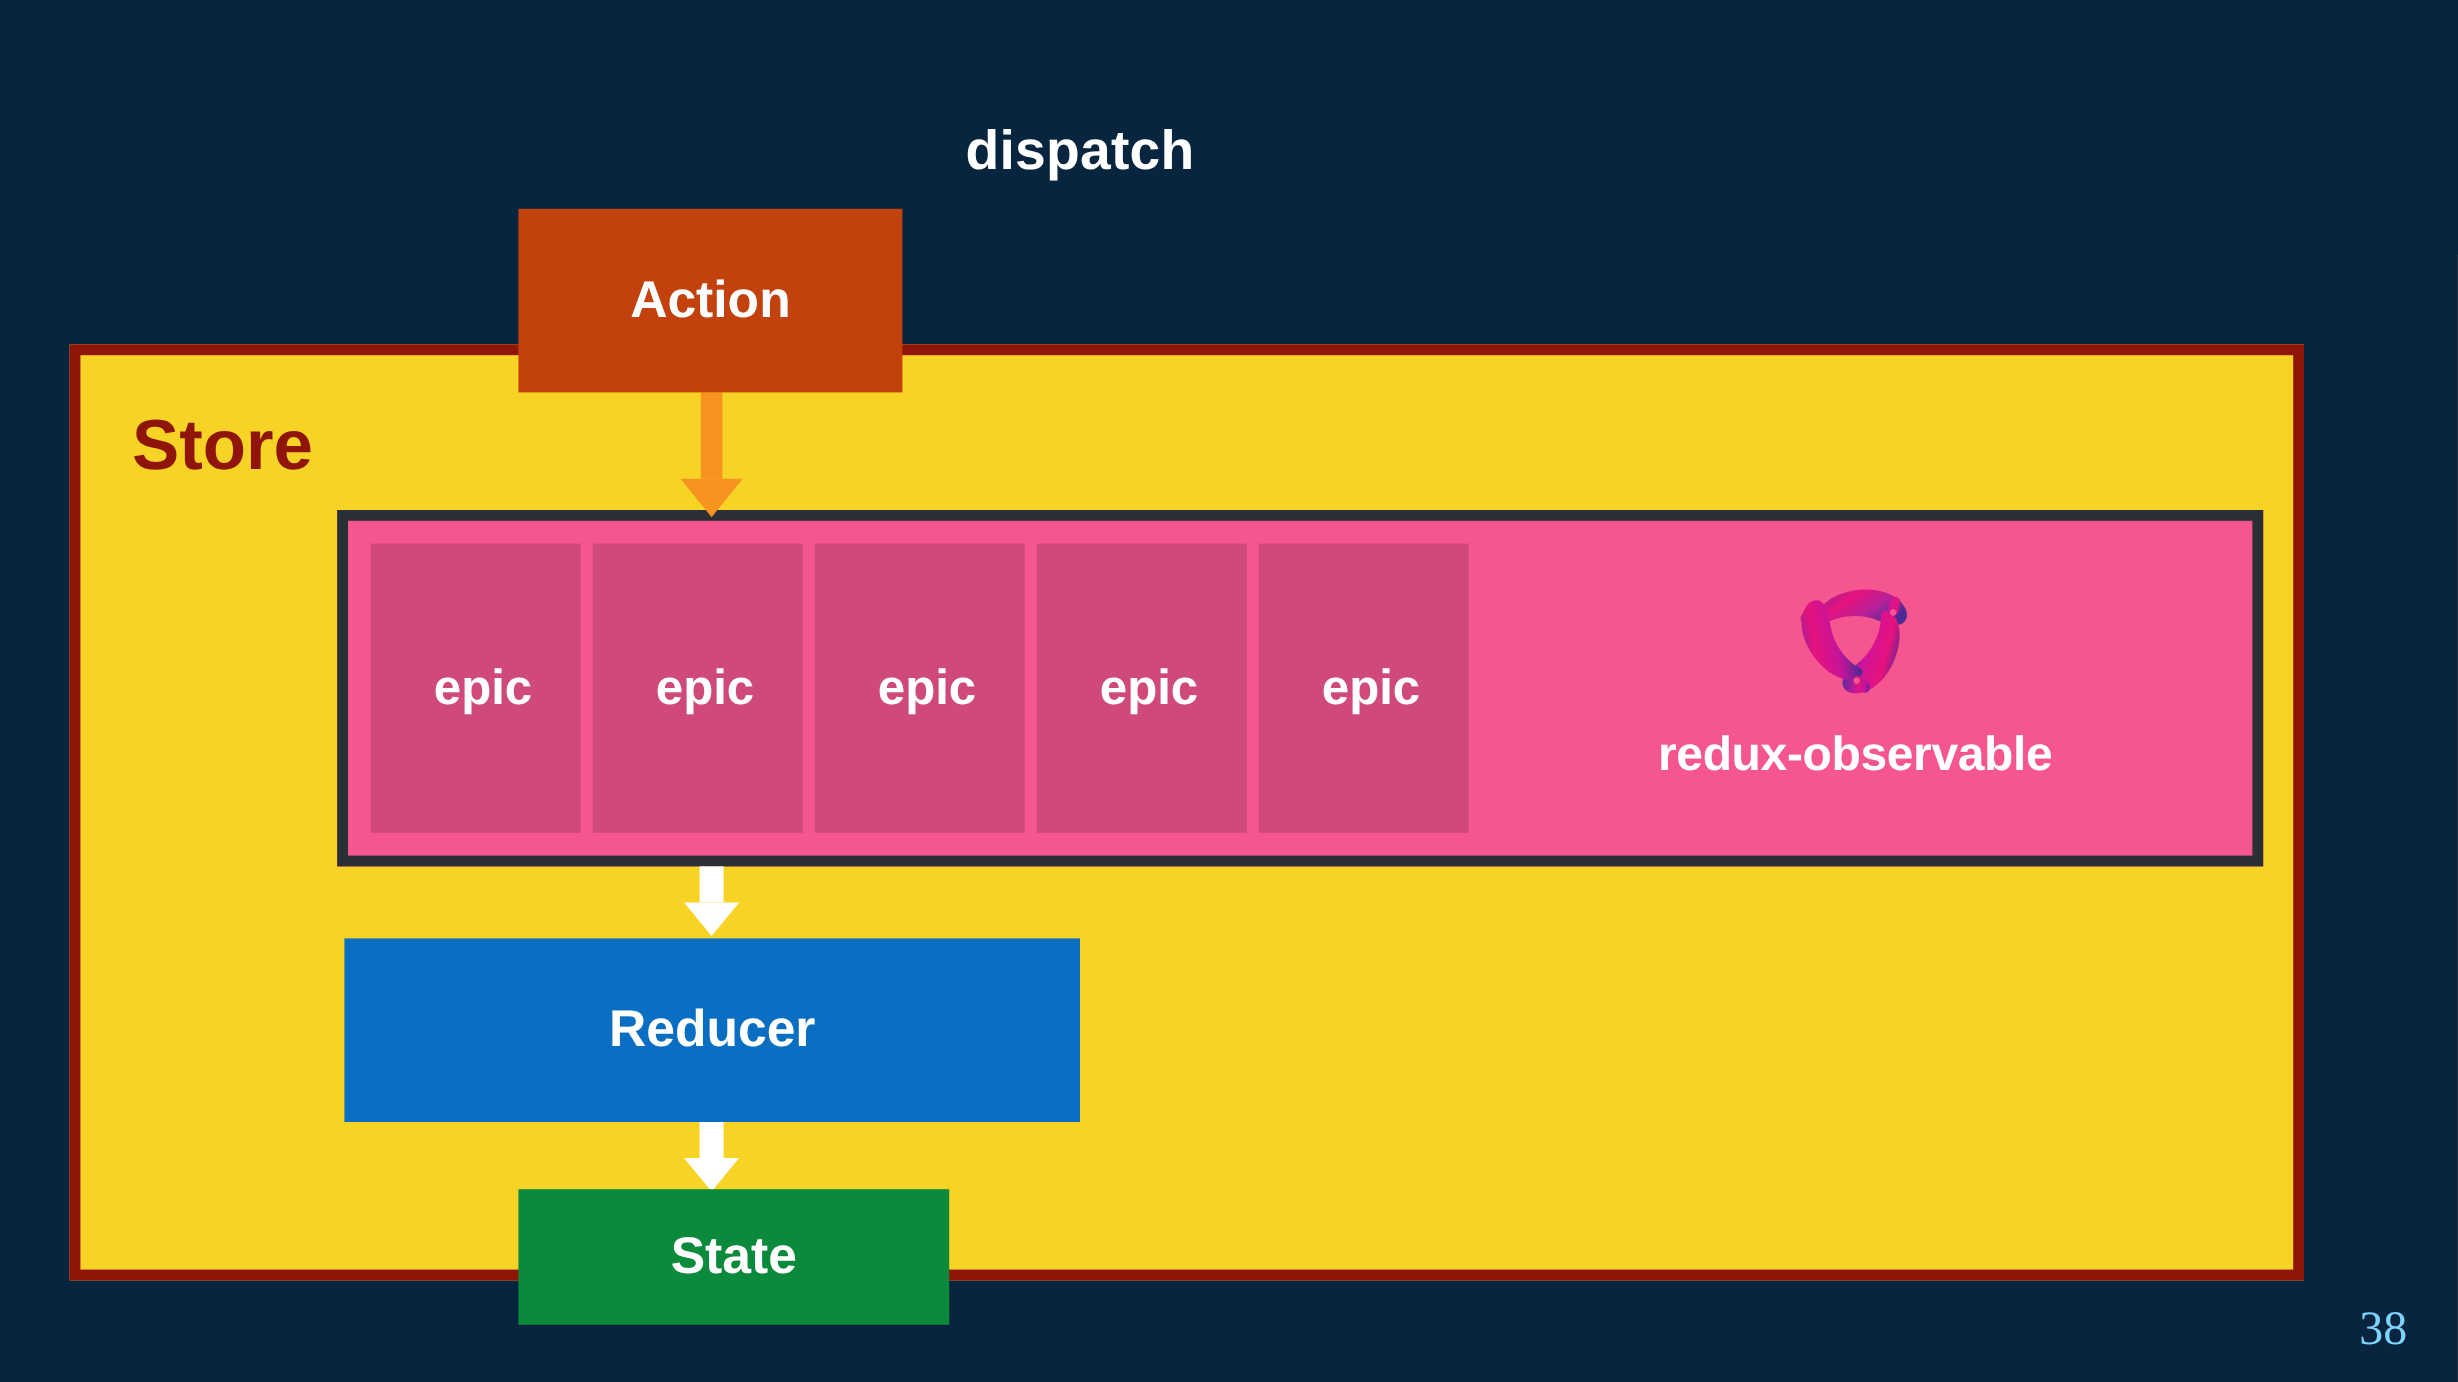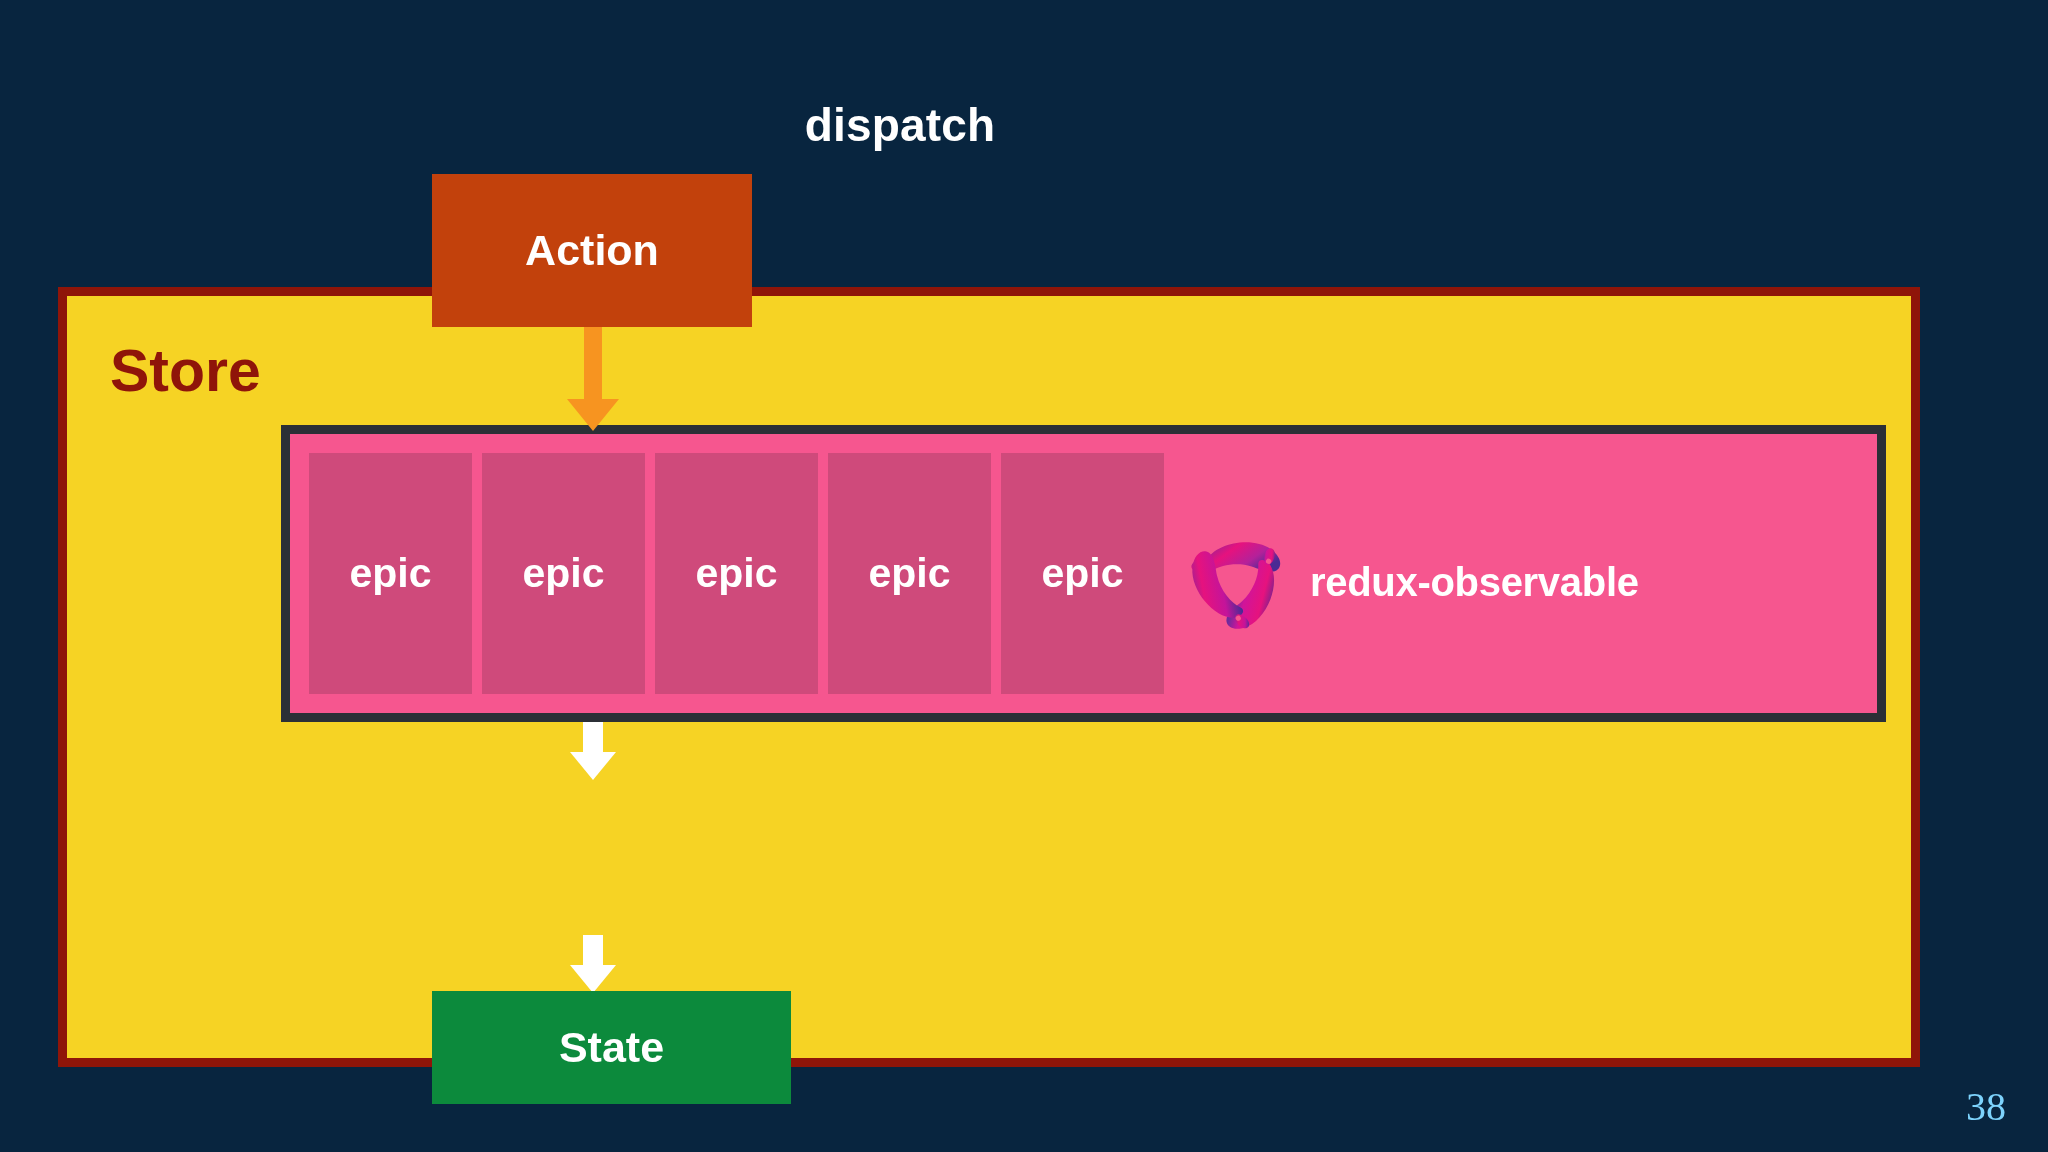--- a/index.html
+++ b/index.html
@@ -121,32 +121,33 @@
     align-items: stretch;
   }
   .epic-card {
     width: 163px;
     margin: 10px 0 10px 10px;
     background: #cf4a7b;
     display: flex;
     align-items: center;
     justify-content: center;
     flex: none;
+    padding-left: 12px;
   }
   .epic-card .box-text {
     color: #ffffff;
     font-size: 41px;
     font-weight: bold;
   }
 
   .redux-zone {
     flex: 1 1 auto;
     position: relative;
     display: flex;
-    flex-direction: row;
+    flex-direction: column;
     align-items: center;
     justify-content: flex-start;
     padding-top: 14px;
   }
   .redux-logo {
     width: 146px;
     height: 146px;
     display: block;
   }
   .redux-label {
@@ -321,20 +322,23 @@
           </g>
         </svg>
         <div class="redux-label">redux-observable</div>
       </div>
 
     </div>
   </div>
 
   <div class="arrow-white arrow-epic-reducer"></div>
 
+  <div class="reducer-box">
+    <span class="box-text">Reducer</span>
+  </div>
 
   <div class="arrow-white arrow-reducer-state"></div>
 
   <div class="state-box">
     <span class="box-text">State</span>
   </div>
 
   <div class="page-number">38</div>
 
 </div>

